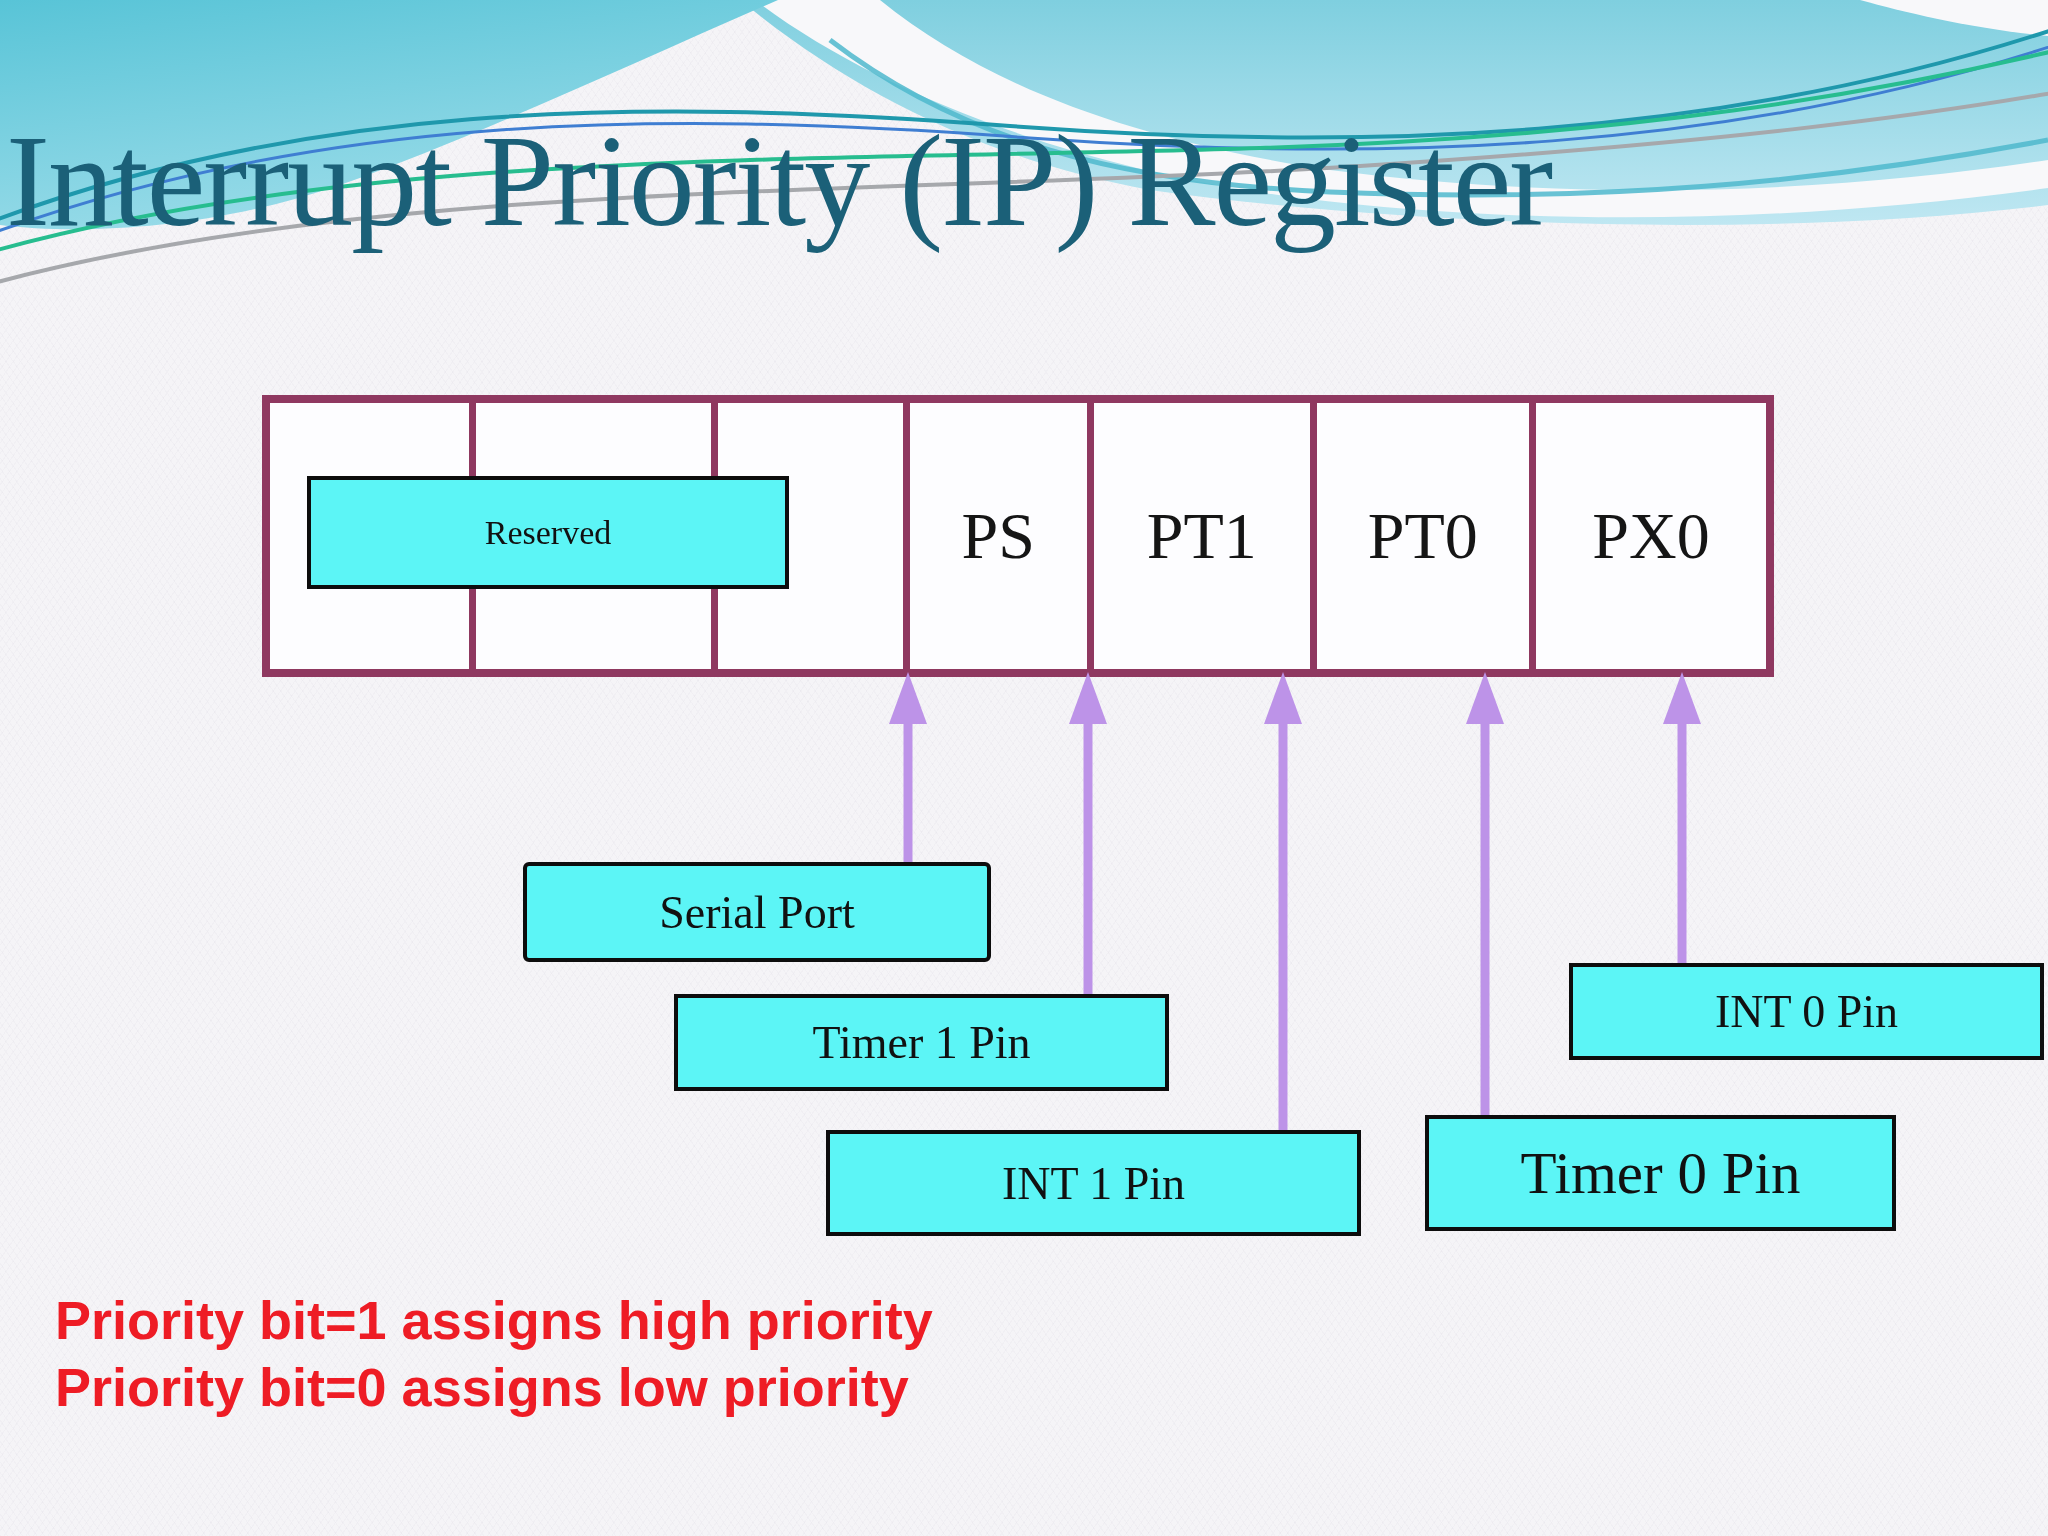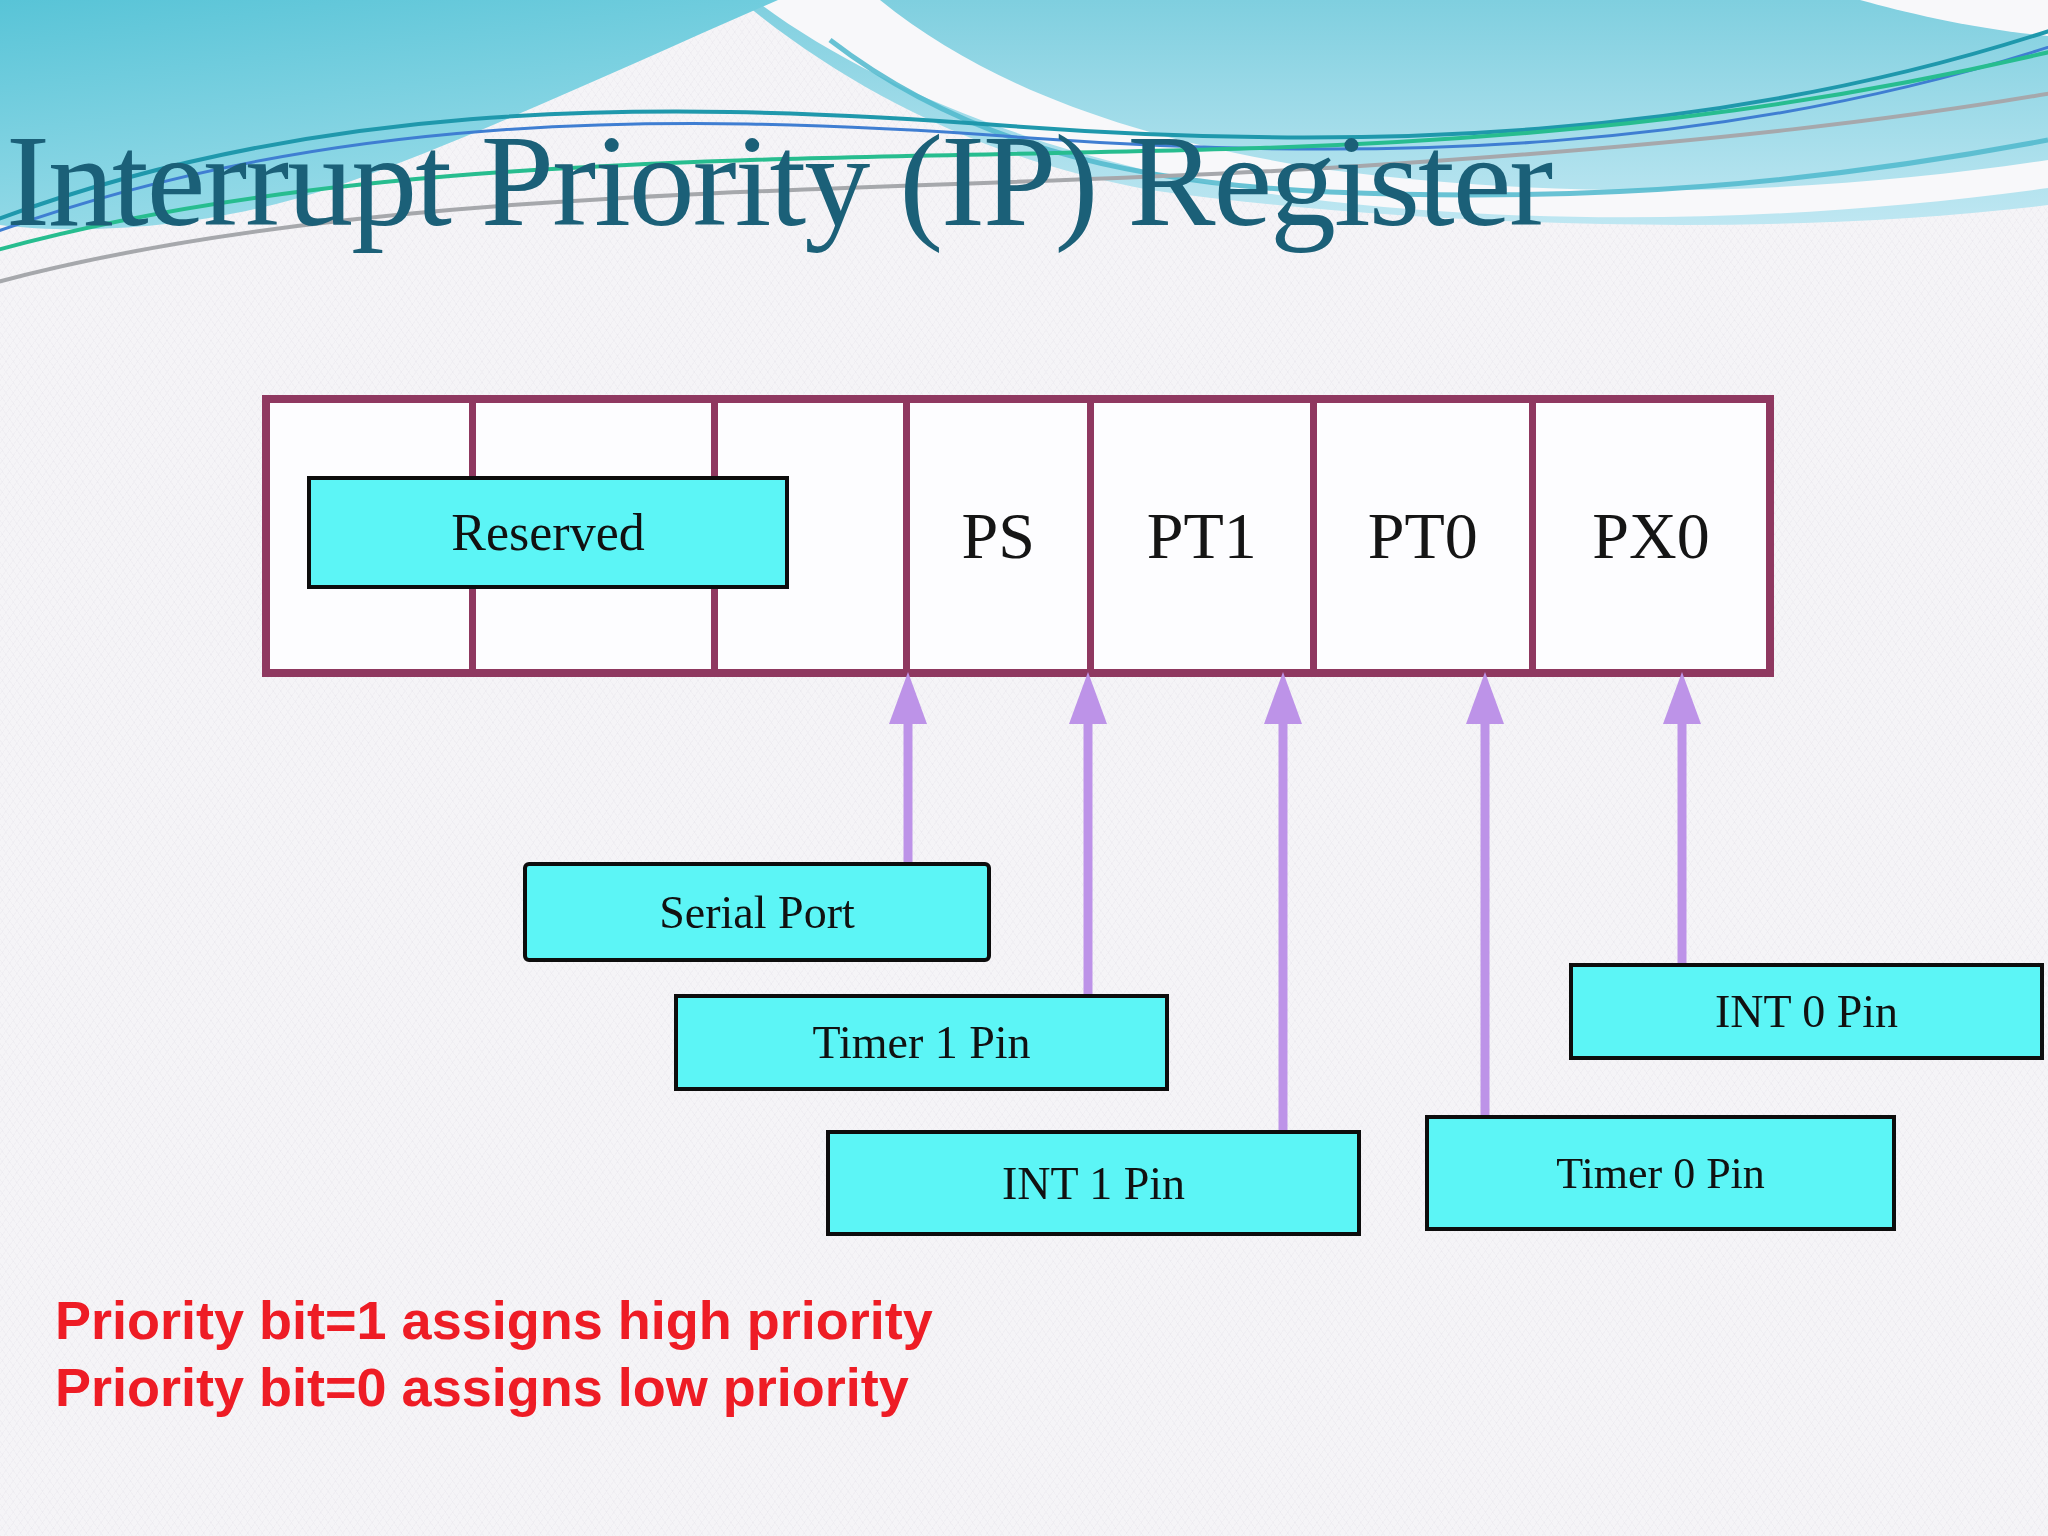--- a/index.html
+++ b/index.html
@@ -49,25 +49,25 @@
   .cell:nth-child(7){flex-grow:210;}
   .cell:nth-child(8){flex-grow:184;}
   
   .cyanbox{
     position:absolute;box-sizing:border-box;
     background:var(--cyan,#5cf5f6);
     border:4px solid #0d0d0d;
     display:flex;align-items:center;justify-content:center;
     color:#111;z-index:8;
   }
-  .reserved{left:307px;top:476px;width:482px;height:113px;font-size:52px;}
+  .reserved{left:307px;top:476px;width:482px;height:113px;font-size:34px;}
   .co-0{left:523px; top:862px; width:468px;height:100px;font-size:46px;border-radius:6px;}
   .co-1{left:674px; top:994px; width:495px;height:97px; font-size:46px;}
   .co-2{left:826px; top:1130px;width:535px;height:106px;font-size:46px;}
-  .co-3{left:1425px;top:1115px;width:471px;height:116px;font-size:44px;}
+  .co-3{left:1425px;top:1115px;width:471px;height:116px;font-size:59px;}
   .co-4{left:1569px;top:963px; width:475px;height:97px; font-size:46px;}
   .arrows{position:absolute;inset:0;z-index:7;pointer-events:none;}
   
   .notes{
     position:absolute;left:55px;top:1287px;z-index:5;
     font-family:"Liberation Sans", sans-serif;
     font-weight:bold;font-size:54px;line-height:1.24;
     color:var(--note-red,#ee1c25);
   }
 </style>

